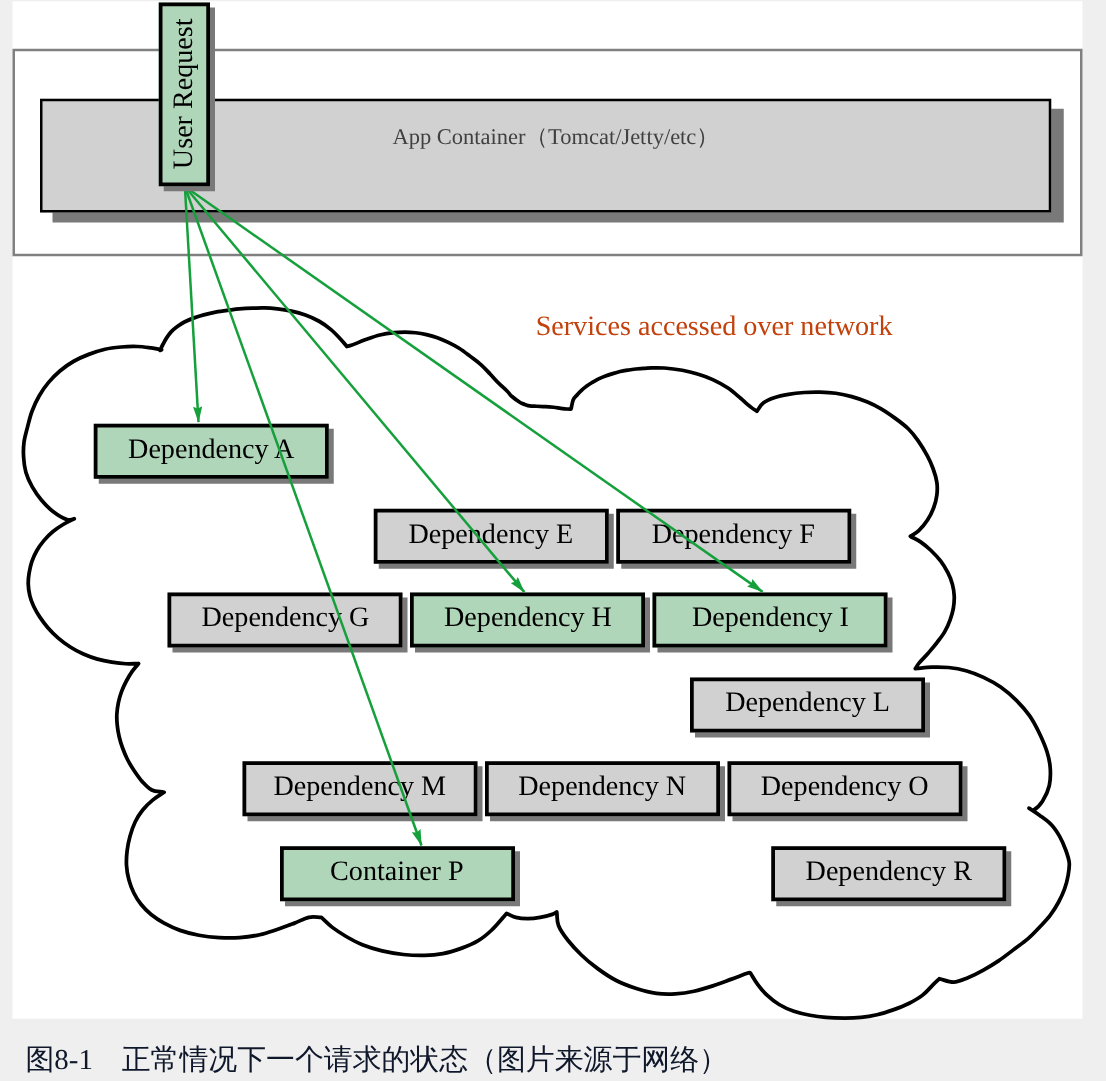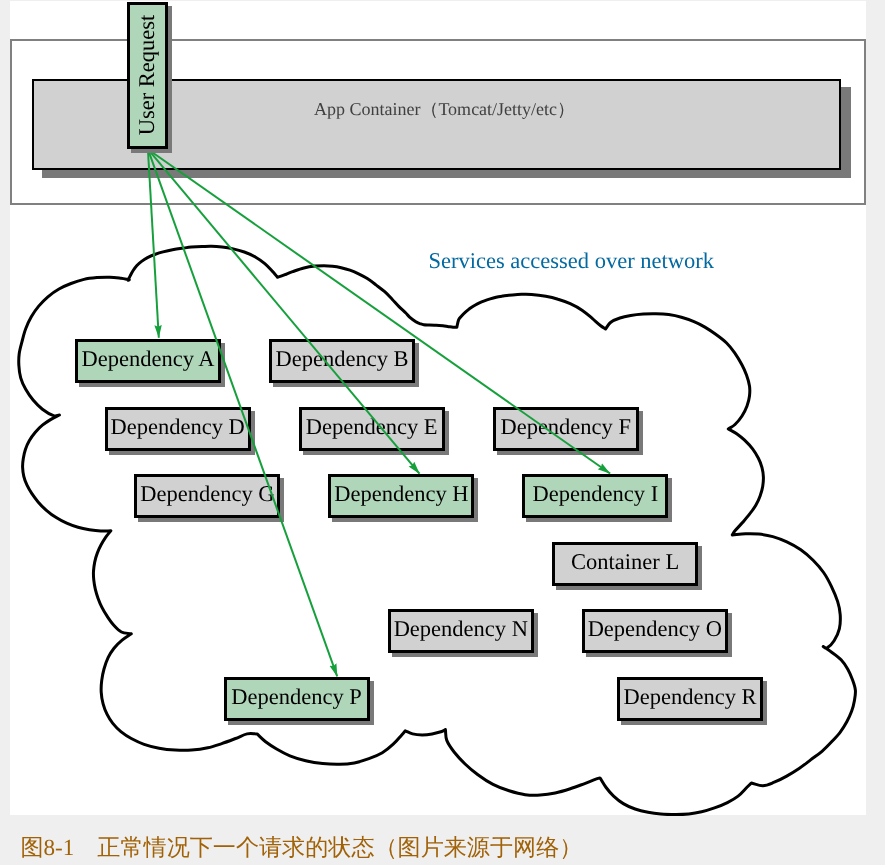--- a/index.html
+++ b/index.html
@@ -10,59 +10,58 @@
 .paper{position:absolute;left:10px;top:1px;width:856px;height:814px;background:#fff;}
 .frame{position:absolute;left:10px;top:38.6px;width:856px;height:166.6px;
   box-sizing:border-box;border:2.5px solid #808080;background:transparent;}
 .frame-title{position:absolute;left:16.5px;top:48.3px;width:856px;text-align:center;
   font-size:18px;line-height:26.5px;color:#404040;white-space:nowrap;margin-top:48px;}
 .appbox{position:absolute;left:32px;top:78.9px;width:808.6px;height:91.4px;
   box-sizing:border-box;border:2.5px solid #000;background:#d1d1d1;
   box-shadow:10px 8px 0 0 #797979;}
 .cloudsvg{position:absolute;left:0;top:0;width:885px;height:865px;}
 .cloud-label{position:absolute;left:428.5px;top:247.7px;font-size:22.5px;line-height:26.5px;
-  color:#0369a1;white-space:nowrap;}
-.dep{position:absolute;width:146px;height:44.4px;box-sizing:border-box;
+  color:#c2410c;white-space:nowrap;}
+.dep{position:absolute;width:188px;height:44.4px;box-sizing:border-box;
   border:3px solid #000;box-shadow:4px 4px 0 0 #797979;
   font-size:22.5px;line-height:34.9px;text-align:center;color:#000;white-space:nowrap;}
 .dep.gray{background:#d1d1d1;}
 .dep.green{background:#b0d6ba;}
 .arrowsvg{position:absolute;left:0;top:0;width:885px;height:865px;}
 .ureq{position:absolute;left:127.3px;top:1.9px;width:40.4px;height:146.8px;
   box-sizing:border-box;border:3px solid #000;background:#b0d6ba;
   box-shadow:4px 4px 0 0 #797979;}
 .ureq-label{position:absolute;left:50%;top:50%;transform:translate(-50%,-50%) rotate(-90deg);
   font-size:22.5px;line-height:26.5px;white-space:nowrap;color:#000;}
 .caption{position:absolute;left:20.4px;top:834px;font-size:23.1px;line-height:27px;
-  color:#a16207;white-space:nowrap;}
+  color:#0f172a;white-space:nowrap;}
 </style>
 </head>
 <body>
 
 <div id="root">
   <div class="paper"></div>
   <div class="frame"></div>
   <div class="appbox"></div>
   <div class="frame-title">App Container（Tomcat/Jetty/etc）</div>
   <svg class="cloudsvg" viewBox="0 0 885 865">
     <path d="M128 280.3 C128.8 278.7 129.4 277.3 130.3 275.6 C131.2 273.9 132.2 272 133.3 270.3 C134.4 268.6 135.5 267 136.9 265.5 C138.3 264 139.8 262.7 141.6 261.4 C143.4 260.1 145.3 258.8 147.5 257.6 C149.7 256.5 152.1 255.4 154.7 254.5 C157.3 253.6 160 252.7 163 251.9 C166 251.1 169.3 250.3 172.5 249.7 C175.7 249.1 178.8 248.7 181.9 248.3 C185.1 247.9 188 247.4 191.4 247.1 C194.8 246.8 198.7 246.6 202.1 246.5 C205.5 246.4 208.3 246.2 211.6 246.3 C214.9 246.4 218.5 246.7 222.1 247.1 C225.7 247.5 229.5 248.1 233.2 248.9 C236.9 249.7 240.6 250.7 244.3 252 C248 253.3 251.9 255.1 255.3 257 C258.7 258.9 261.9 261.3 264.8 263.7 C267.7 266.1 270.6 269.4 272.7 271.6 C274.8 273.9 275.9 275.3 277.5 277.2 C278.7 276.9 279.8 276.6 281 276.2 C282.2 275.8 283.1 275.5 285 274.7 C286.9 273.9 289.5 272.7 292.6 271.6 C295.8 270.5 300.1 268.9 303.9 268 C307.7 267.1 311.8 266.5 315.2 266.1 C318.6 265.7 321.1 265.7 324 265.7 C326.9 265.7 329.6 265.9 332.5 266.2 C335.4 266.5 338.3 267 341.2 267.7 C344.1 268.4 347 269.2 349.9 270.2 C352.8 271.2 355.7 272.5 358.6 273.9 C361.5 275.3 364.4 276.8 367.3 278.6 C370.2 280.4 373.1 282.7 376 284.9 C378.9 287.1 382 289.3 384.7 291.7 C387.4 294.1 389.7 296.7 392.1 299.2 C394.5 301.7 396.7 304.3 399 306.6 C401.3 308.9 404 311.2 405.8 313 C407.6 314.8 407.9 315.7 409.6 317.2 C411.3 318.7 414.1 320.7 415.8 321.8 C417.5 322.9 418.5 323 419.8 323.6 C421.1 324 422.1 324.5 423.7 324.7 C425.3 324.9 427.3 324.9 429.4 325 C431.5 325.1 433.9 325.2 436.2 325.3 C438.4 325.4 440.8 325.6 442.9 325.8 C445 326 446.9 326.5 448.6 326.7 C450.3 326.9 451.7 327.1 453.1 327.2 C454.5 327.3 455.6 327.3 456.8 327.3 C457.4 324.8 457.8 321.7 458.6 319.8 C459.4 317.9 460.7 317.1 461.8 315.8 C462.9 314.5 464.1 313.3 465.4 312.1 C466.7 310.9 468 309.9 469.4 308.8 C470.8 307.8 472.4 306.8 474 305.8 C475.6 304.9 477.2 303.9 478.9 303.1 C480.6 302.3 482.5 301.5 484.4 300.8 C486.3 300.1 488.2 299.5 490.2 298.9 C492.1 298.3 494.1 297.7 496.1 297.2 C498.1 296.7 500.3 296.4 502.4 296.1 C504.5 295.8 506.7 295.4 508.8 295.2 C510.9 295 513 294.8 515.1 294.7 C517.2 294.6 518.7 294.4 521.4 294.3 C524.1 294.2 527.4 294.1 531.5 294.4 C535.6 294.7 541.4 295.4 545.8 296.2 C550.2 297 553.9 297.9 558 299.2 C562.1 300.4 566.1 301.8 570.2 303.7 C574.3 305.6 578.7 307.9 582.4 310.4 C586.1 312.9 589.5 316.1 592.5 318.6 C595.5 321.2 598.5 324 600.7 325.7 C602.9 327.4 603.9 327.9 605.5 329 C607.3 326.7 608.4 324 610.8 322.2 C613.2 320.4 616.6 319.1 619.9 318 C623.2 316.9 626.8 316.2 630.7 315.5 C634.6 314.8 639.2 314.3 643.4 314 C647.6 313.7 651.8 313.6 656 313.7 C660.2 313.8 664.5 314 668.7 314.6 C672.9 315.2 677.2 316.1 681.4 317.3 C685.6 318.5 690.1 320 694 321.6 C697.9 323.2 701.3 325 704.9 327.1 C708.5 329.2 712.1 331.7 715.7 334.3 C719.3 336.9 723.4 339.9 726.6 343 C729.8 346.1 732.2 349.3 734.7 352.9 C737.2 356.5 739.9 361 741.9 364.7 C743.9 368.4 745.2 371.4 746.5 375 C747.8 378.6 749 382.5 749.5 386 C750 389.5 749.9 392.7 749.5 396 C749.1 399.3 748.2 402.7 747 406 C745.8 409.3 744 412.9 742 416 C740 419.1 737.3 422.3 735 424.5 C732.7 426.7 730.5 427.5 728.3 429 C731.1 430.6 734 431.8 736.7 433.7 C739.4 435.6 742 437.7 744.6 440.2 C747.2 442.7 750.3 445.9 752.6 448.9 C754.9 451.9 756.8 455.2 758.4 458.3 C760 461.4 761.2 464.6 762 467.7 C762.8 470.8 763.3 474 763.4 477.1 C763.5 480.2 763.2 483.4 762.7 486.5 C762.2 489.6 761.2 492.8 760.1 495.9 C759 499 757.5 502.3 755.8 505.3 C754.1 508.3 751.9 511 749.7 513.9 C747.5 516.8 744.9 519.8 742.5 522.6 C740.1 525.4 736.9 528.5 735.2 530.5 C733.5 532.5 733.3 533.4 732.3 534.9 C736.7 534.5 741.2 533.9 745.6 533.7 C750 533.6 754.3 533.5 758.8 534 C763.3 534.5 768.1 535.3 772.8 536.6 C777.5 537.9 782.1 539.7 786.8 541.9 C791.5 544.1 796.4 546.7 800.8 549.8 C805.2 552.9 809.3 556.5 813.1 560.3 C816.9 564.1 820.5 568.1 823.6 572.5 C826.7 576.9 829.2 581.8 831.5 586.6 C833.8 591.4 836.1 596.7 837.6 601.4 C839.1 606.1 839.9 610.1 840.2 614.6 C840.5 619.1 840.4 624.2 839.4 628.6 C838.4 633 836.1 637.6 834.1 640.8 C832.1 644 828.9 646.9 827.1 647.9 C825.3 648.9 824.5 647 823.2 646.5 C826 648.4 828.6 650 831.6 652.2 C834.6 654.4 838.4 656.9 841.1 659.8 C843.8 662.6 845.9 666 847.8 669.3 C849.7 672.6 851.2 676.3 852.5 679.8 C853.8 683.3 855.1 686.8 855.4 690.3 C855.7 693.8 855 697.3 854.4 700.8 C853.8 704.3 852.9 707.8 851.6 711.3 C850.3 714.8 848.7 718.3 846.8 721.8 C844.9 725.3 842.6 729 840.1 732.3 C837.6 735.6 834.6 738.6 831.6 741.8 C828.6 745 825.5 748.3 822 751.3 C818.5 754.3 814.4 757 810.6 759.9 C806.8 762.8 803.1 765.8 799.1 768.5 C795.1 771.2 790.8 773.8 786.7 776.1 C782.6 778.4 778.3 780.6 774.3 782.2 C770.3 783.8 766.7 785.6 762.9 785.7 C759.1 785.8 755.2 783.9 751.4 783 C749.8 784.5 748.9 785.3 746.7 787.5 C744.5 789.7 741.3 793.6 738.1 796.1 C734.9 798.6 731.3 800.6 727.4 802.6 C723.5 804.6 718.8 806.4 714.5 807.9 C710.2 809.4 705.9 810.8 701.6 811.8 C697.3 812.8 693.1 813.5 688.8 813.9 C684.5 814.3 680.6 814.4 675.9 814.4 C671.2 814.4 665.4 814.3 660.8 813.9 C656.1 813.5 652.3 813 648 812.2 C643.7 811.4 639.2 810.4 635.1 809 C631 807.6 626.9 805.8 623.3 803.6 C619.7 801.5 616.5 798.8 613.6 796.1 C610.7 793.4 608.3 790.5 606.1 787.5 C603.9 784.5 602.2 781.4 600.3 778.3 C599.6 778.3 600.7 777.6 598.2 778.4 C595.7 779.2 589.9 781.6 585.3 783.3 C580.6 785 575.3 787.1 570.3 788.7 C565.3 790.3 560.2 791.9 555.2 793 C550.2 794.1 545.2 794.8 540.2 795.1 C535.2 795.4 530.4 795.4 525.2 794.7 C520 794 514.5 792.5 509.1 790.8 C503.7 789.1 498.2 787.1 493 784.4 C487.8 781.7 482.5 778.1 477.9 774.7 C473.2 771.3 469 767.8 465.1 764 C461.2 760.2 457.4 756.1 454.3 752.2 C451.2 748.3 448.3 744.2 446.8 740.4 C445.3 736.6 445.9 733.2 445.4 729.6 C444.2 730.2 444 730.8 441.8 731.5 C439.6 732.2 435.4 733.3 432.1 733.9 C428.9 734.5 425.6 734.9 422.3 734.9 C419.1 734.9 415.4 734.6 412.6 733.9 C409.8 733.2 407.7 731.8 405.3 730.8 C404.1 732.2 403.7 732.7 401.7 734.9 C399.7 737.1 396.4 741.2 393.2 744.2 C390 747.2 386.4 750.3 382.3 752.7 C378.2 755.1 373.6 757 368.9 758.7 C364.2 760.4 359.2 762 354.3 762.9 C349.4 763.8 345 764.2 339.7 764.3 C334.4 764.4 328.4 764.2 322.7 763.6 C317 763 311.2 762 305.7 760.7 C300.2 759.4 294.8 757.8 289.9 755.8 C285 753.8 280.7 751.4 276.6 749 C272.6 746.6 268.9 744.2 265.6 741.7 C262.4 739.2 259.9 736.5 257.1 733.9 C253.8 733.9 250.7 733.1 247.1 733.9 C243.5 734.7 239.8 736.9 235.6 738.5 C231.4 740.1 226.3 742.1 221.7 743.6 C217.1 745.1 212.8 746.7 207.8 747.8 C202.8 748.9 197 749.7 191.6 750.1 C186.2 750.5 180.7 750.4 175.3 750.1 C169.9 749.8 164.3 749.2 159.1 748.2 C153.9 747.2 148.7 745.9 144.1 744.3 C139.5 742.7 135.2 740.6 131.3 738.5 C127.4 736.4 124 734.1 120.9 731.6 C117.8 729.1 115.1 726.3 112.8 723.4 C110.5 720.5 108.6 717.5 107 714.2 C105.4 710.9 104.1 707.5 103.1 703.8 C102.1 700.1 101.4 696.1 101.2 692.2 C101 688.3 101.2 684.5 101.7 680.6 C102.2 676.7 102.9 672.9 104 669 C105.1 665.1 106.5 660.9 108.2 657.4 C109.9 653.9 111.7 651.1 114 648.2 C116.3 645.3 119.2 642.5 122.1 640.1 C125 637.7 128.2 635.9 131.3 633.8 C128 633.2 124.3 633.4 121.4 632 C118.5 630.6 116.2 627.9 113.8 625.3 C111.4 622.7 109.1 619.2 107.1 616.2 C105.1 613.2 103.3 610.2 101.8 607.2 C100.3 604.2 99.1 601.2 98 598.2 C96.9 595.2 96 592.2 95.3 589.2 C94.6 586.2 94.1 583.2 93.8 580.2 C93.5 577.2 93.3 574.1 93.5 571.1 C93.7 568.1 94.1 565.1 94.7 562.1 C95.3 559.1 96.2 556 97.3 553.1 C98.4 550.2 99.7 547.4 101.1 544.8 C102.5 542.2 104 539.6 105.6 537.3 C107.2 535 109.1 533 110.8 530.8 C107.4 530.9 104.3 531.2 100.7 531 C97.1 530.8 93.2 530.3 89.4 529.7 C85.6 529.1 81.8 528.4 78 527.3 C74.2 526.2 70.3 524.8 66.7 523.2 C63.1 521.6 59.6 519.8 56.2 517.6 C52.8 515.5 49.4 512.9 46.4 510.3 C43.4 507.7 40.7 505 38.3 502.2 C35.9 499.4 33.8 496.5 31.9 493.7 C30 490.9 28.4 488.1 27 485.2 C25.6 482.3 24.5 479.3 23.8 476.3 C23.1 473.3 22.7 470.3 22.6 467.3 C22.5 464.3 22.8 461.4 23.3 458.4 C23.8 455.4 24.4 452.5 25.4 449.5 C26.4 446.5 27.8 443.4 29.4 440.6 C31 437.8 32.9 435.1 35.1 432.5 C37.3 429.9 39.8 427.3 42.4 425.2 C45 423.1 47.7 421.3 50.5 419.6 C53.3 417.9 56.4 416.5 59.4 415 C57.4 415.2 56.3 416.7 53.5 415.7 C50.7 414.7 45.8 411.8 42.4 409.2 C39 406.6 35.9 403.3 33.1 400 C30.3 396.7 27.8 393 25.7 389.3 C23.6 385.6 21.8 381.7 20.7 377.8 C19.6 373.9 19.1 369.8 18.9 365.8 C18.6 361.8 18.7 357.8 19.2 353.8 C19.7 349.8 20.9 345.9 22 341.7 C23.1 337.5 24.1 332.9 25.7 328.8 C27.2 324.7 29.1 320.6 31.3 316.8 C33.5 313 35.9 309.4 38.7 306.1 C41.5 302.8 44.5 299.7 47.9 296.8 C51.3 293.9 55.1 291.2 59 289 C62.9 286.8 66.8 285.1 71 283.5 C75.2 281.9 79.7 280.4 84 279.4 C88.3 278.4 92.6 278 96.9 277.6 C101.2 277.2 105.9 277.1 109.9 277.2 C113.9 277.3 117.8 277.9 121 278.3 C124.2 278.7 126.5 279.3 129.3 279.8 Z" fill="#ffffff" stroke="#000000" stroke-width="3" stroke-linejoin="round"></path>
   </svg>
   <div class="cloud-label">Services accessed over network</div>
   <div class="dep green" style="left:75.0px;top:339.0px">Dependency A</div>
-  <div class="dep gray" style="left:269.0px;top:339.0px">Dependency B</div>
-  <div class="dep gray" style="left:104.7px;top:406.5px">Dependency D</div>
   <div class="dep gray" style="left:298.7px;top:406.5px">Dependency E</div>
   <div class="dep gray" style="left:492.7px;top:406.5px">Dependency F</div>
   <div class="dep gray" style="left:134.4px;top:474.0px">Dependency G</div>
   <div class="dep green" style="left:328.4px;top:474.0px">Dependency H</div>
   <div class="dep green" style="left:522.4px;top:474.0px">Dependency I</div>
-  <div class="dep gray" style="left:552.1px;top:541.5px">Container L</div>
+  <div class="dep gray" style="left:552.1px;top:541.5px">Dependency L</div>
+  <div class="dep gray" style="left:193.8px;top:609.0px">Dependency M</div>
   <div class="dep gray" style="left:581.8px;top:609.0px">Dependency O</div>
   <div class="dep gray" style="left:387.8px;top:609.0px">Dependency N</div>
-  <div class="dep green" style="left:223.5px;top:676.5px">Dependency P</div>
+  <div class="dep green" style="left:223.5px;top:676.5px">Container P</div>
   <div class="dep gray" style="left:617px;top:676.5px">Dependency R</div>
   <svg class="arrowsvg" viewBox="0 0 885 865">
     <defs>
         <marker id="ah" markerWidth="13" markerHeight="8" refX="12.6" refY="4" orient="auto" markerUnits="userSpaceOnUse">
           <path d="M12.9,4 L0,0.3 L1.6,4 L0,7.7 Z" fill="#16a03c"></path>
         </marker>
       </defs>
     <line x1="147.9" y1="149.2" x2="158.8" y2="337.7" stroke="#16a03c" stroke-width="2" marker-end="url(#ah)"></line>
     <line x1="147.9" y1="149.2" x2="337.2" y2="676.4" stroke="#16a03c" stroke-width="2" marker-end="url(#ah)"></line>
     <line x1="147.9" y1="149.2" x2="419.5" y2="473.7" stroke="#16a03c" stroke-width="2" marker-end="url(#ah)"></line>

